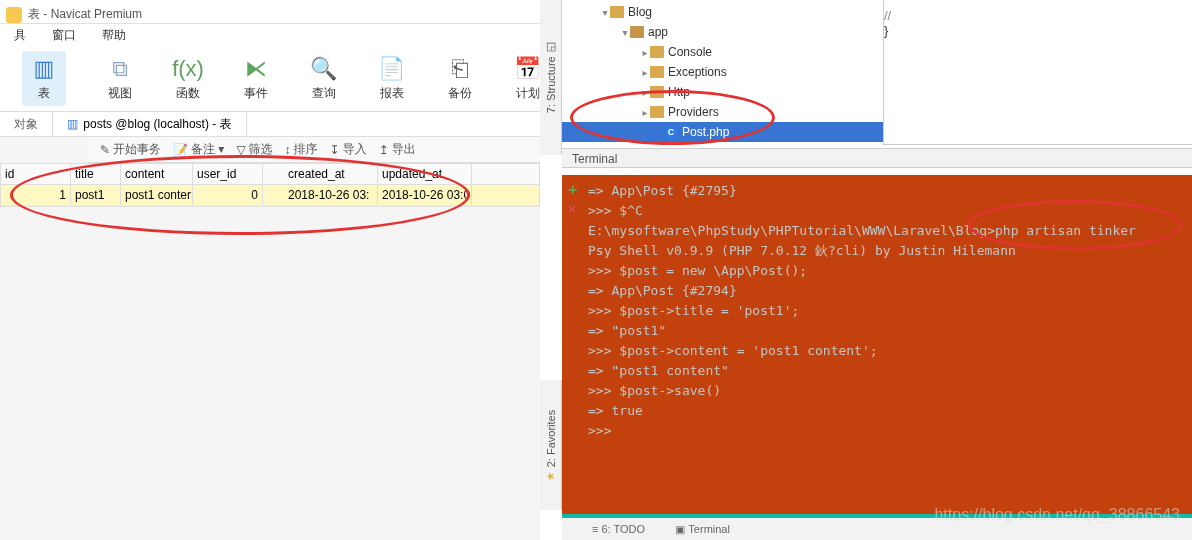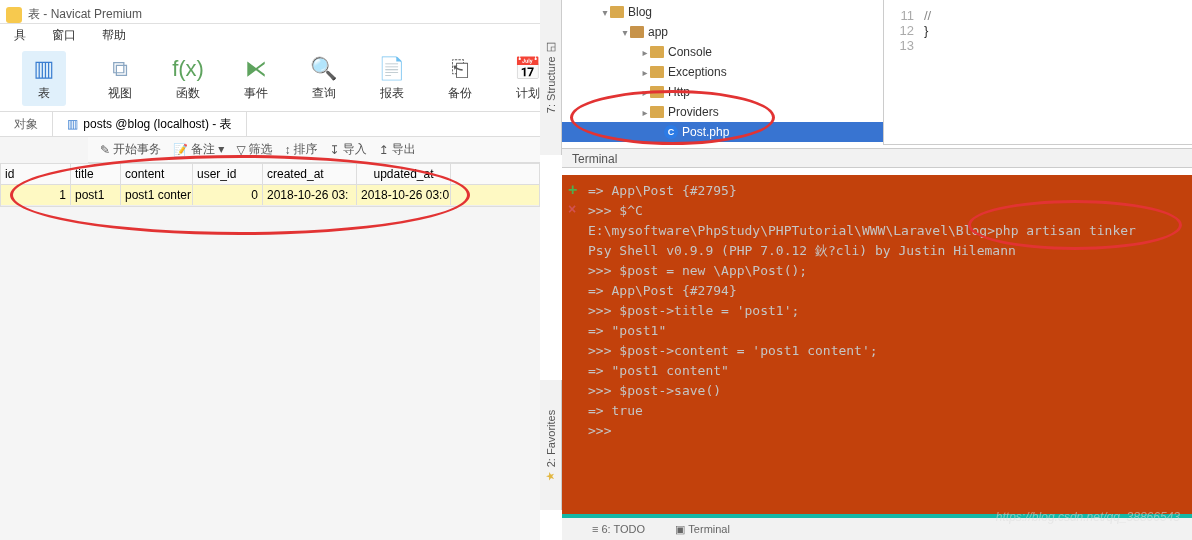--- a/index.html
+++ b/index.html
@@ -23,22 +23,22 @@
   .grid { background: #fef9c3; border: 1px solid #ddd; margin: 0; }
   .grid-head { display: flex; background: #fafafa; border-bottom: 1px solid #ddd; }
   .grid-row { display: flex; border-bottom: 1px solid #eee; }
   .cell { padding: 3px 4px; border-right: 1px solid #ddd; overflow: hidden; white-space: nowrap; }
   .c-id { width: 70px; text-align: right; }
   .c-idh { width: 70px; padding-left: 4px; }
   .c-title { width: 50px; }
   .c-content { width: 72px; }
   .c-user { width: 70px; text-align: right; }
   .c-userh { width: 70px; padding-left: 4px; }
-  .c-created { width: 94px; }
-  .c-updated { width: 94px; text-align: center; }
+  .c-created { width: 94px; margin-left: 21px; }
+  .c-updated { width: 94px; }
 
   
   .right { position: absolute; left: 540px; top: 0; width: 652px; height: 540px; background: #fff; }
   .structure-tab { position: absolute; left: 0; top: 0; width: 22px; height: 155px; background: #f2f2f2; border-right: 1px solid #ccc; display: flex; align-items: center; justify-content: center; }
   .structure-label { transform: rotate(-90deg); white-space: nowrap; font-size: 11px; color: #555; display: flex; align-items: center; gap: 4px; }
   .favorites-tab { position: absolute; left: 0; top: 380px; width: 22px; height: 130px; background: #f2f2f2; border-right: 1px solid #ccc; display: flex; align-items: center; justify-content: center; }
   .favorites-label { transform: rotate(-90deg); white-space: nowrap; font-size: 11px; color: #555; display: flex; align-items: center; gap: 4px; }
 
   .tree { position: absolute; left: 22px; top: 0; width: 322px; height: 145px; background: #fff; border-right: 1px solid #ccc; padding-top: 2px; }
   .tree-row { display: flex; align-items: center; height: 20px; font-size: 12px; color: #333; }
@@ -54,21 +54,21 @@
   .code-brace { color: #333; }
 
   .term-header { position: absolute; left: 22px; top: 148px; width: 630px; height: 20px; background: #f2f2f2; border-top: 1px solid #ccc; border-bottom: 1px solid #ccc; padding-left: 10px; line-height: 20px; color: #555; font-size: 12px; }
   .term { position: absolute; left: 22px; top: 175px; width: 744px; height: 340px; background: #c2410c; color: #c5c5c5; font-family: Consolas, monospace; font-size: 13px; padding: 6px 2px 6px 26px; line-height: 20px; white-space: pre-wrap; }
   .plus { color: #4caf50; position: absolute; left: 28px; top: 181px; z-index: 6; font-size: 16px; font-weight: bold; }
   .x { color: #d25252; position: absolute; left: 28px; top: 201px; z-index: 6; font-size: 14px; font-weight: bold; }
 
   .bottom-tabs { position: absolute; left: 22px; bottom: 0; width: 630px; height: 26px; background: #f2f2f2; border-top: 4px solid #14b8a6; display: flex; align-items: center; gap: 30px; padding-left: 30px; font-size: 11px; color: #666; }
 
   
-  .wm { position: absolute; right: 12px; bottom: 16px; color: rgba(220,220,220,0.55); font-size: 12px; font-family: Arial, sans-serif; z-index: 20; font-style: italic; }
+  .wm { position: absolute; right: 12px; bottom: 16px; color: rgba(220,220,220,0.55); font-size: 16px; font-family: Arial, sans-serif; z-index: 20; }
 
   
   .ellipse { position: absolute; border: 3px solid #e23333; border-radius: 50%; pointer-events: none; z-index: 30; }
   .el1 { left: 570px; top: 90px; width: 205px; height: 55px; }
   .el2 { left: 10px; top: 155px; width: 460px; height: 80px; }
   .el3 { left: 968px; top: 200px; width: 214px; height: 50px; }
 </style>
 </head>
 <body>
 
@@ -217,25 +217,20 @@
         <span>Providers</span>
       </div>
       <div class="tree-row sel" style="padding-left: 92px;">
         <span class="chev"></span>
         <span class="cfile">C</span>
         <span>Post.php</span>
       </div>
     </div>
 
   <div class="editor">
-    <div class="gutter" id="gutter">
-        <div>11</div>
-        <div>12</div>
-        <div>13</div>
-      </div>
     <div class="code" id="code">
         <div>        //</div>
         <div class="code-brace">    }</div>
         <div>&nbsp;</div>
       </div>
   </div>
 
   <div class="term-header">Terminal</div>
   <div class="plus">+</div>
   <div class="x">×</div>

